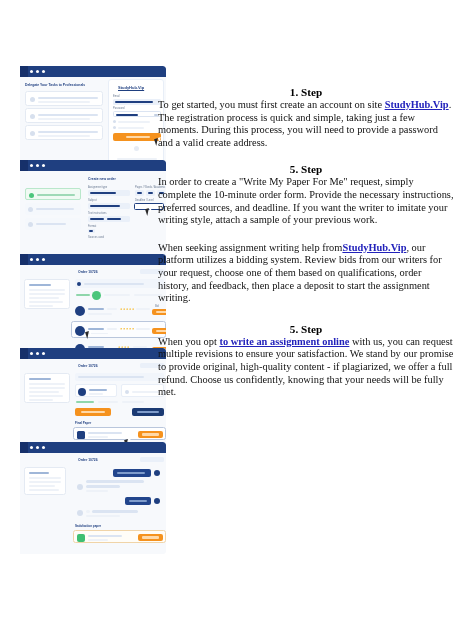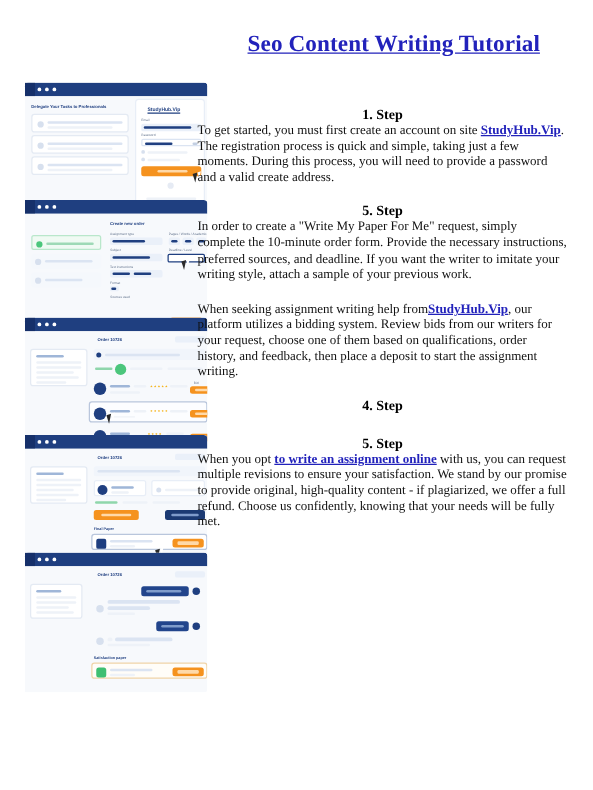--- a/index.html
+++ b/index.html
@@ -141,21 +141,20 @@
   .price-label { font-family: "Liberation Sans", sans-serif; font-size: 3.6px; font-weight: bold; color: #1f3f80; }
   .price-val { font-family: "Liberation Sans", sans-serif; font-size: 3.6px; font-weight: bold; color: #f5921e; }
   .stars { display: flex; gap: 0.6px; }
   .stars i { width: 2.4px; height: 2.4px; background: #f5b51e; clip-path: polygon(50% 0%,61% 35%,98% 35%,68% 57%,79% 91%,50% 70%,21% 91%,32% 57%,2% 35%,39% 35%); display: block; }
 </style>
 </head>
 <body>
 
 <div class="page">
 
-  <div class="doc-title">Seo Content Writing Tutorial</div>
 
   <div class="shots">
 
     <div class="shot" style="top:0px;">
       <div class="shot-frame">
         <div class="titlebar">
           <span class="dots">
               <i></i>
               <i></i>
               <i></i>
@@ -484,21 +483,20 @@
     <div class="step-block" id="sb2">
       <div class="step-head">5. Step</div>
       <div class="step-body"><span>In order to create a "Write My Paper For Me" request, simply complete the 10-minute order form. Provide the necessary instructions, preferred sources, and deadline. If you want the writer to imitate your writing style, attach a sample of your previous work.</span></div>
     </div>
 
     <div class="step-block" id="sb3">
       <div class="step-body"><span>When seeking assignment writing help from</span><a href="#" class="lnk">StudyHub.Vip</a><span>, our platform utilizes a bidding system. Review bids from our writers for your request, choose one of them based on qualifications, order history, and feedback, then place a deposit to start the assignment writing.</span></div>
     </div>
 
     <div class="step-block" id="sb4">
-      <div class="step-head">4. Step</div>
     </div>
 
     <div class="step-block" id="sb5">
       <div class="step-head">5. Step</div>
       <div class="step-body"><span>When you opt </span><a href="#" class="lnk-plain">to write an assignment online</a><span> with us, you can request multiple revisions to ensure your satisfaction. We stand by our promise to provide original, high-quality content - if plagiarized, we offer a full refund. Choose us confidently, knowing that your needs will be fully met.</span></div>
     </div>
 
   </div>
 </div>
 

